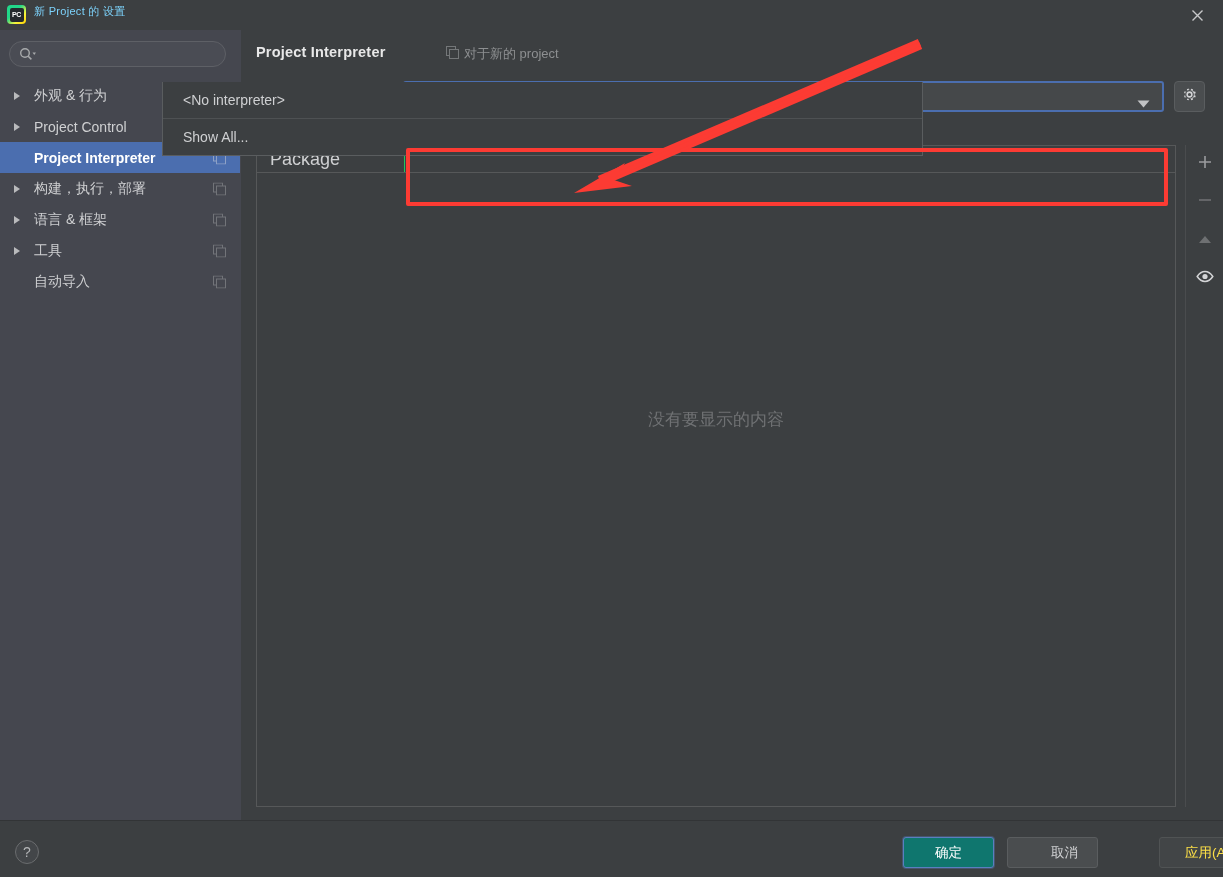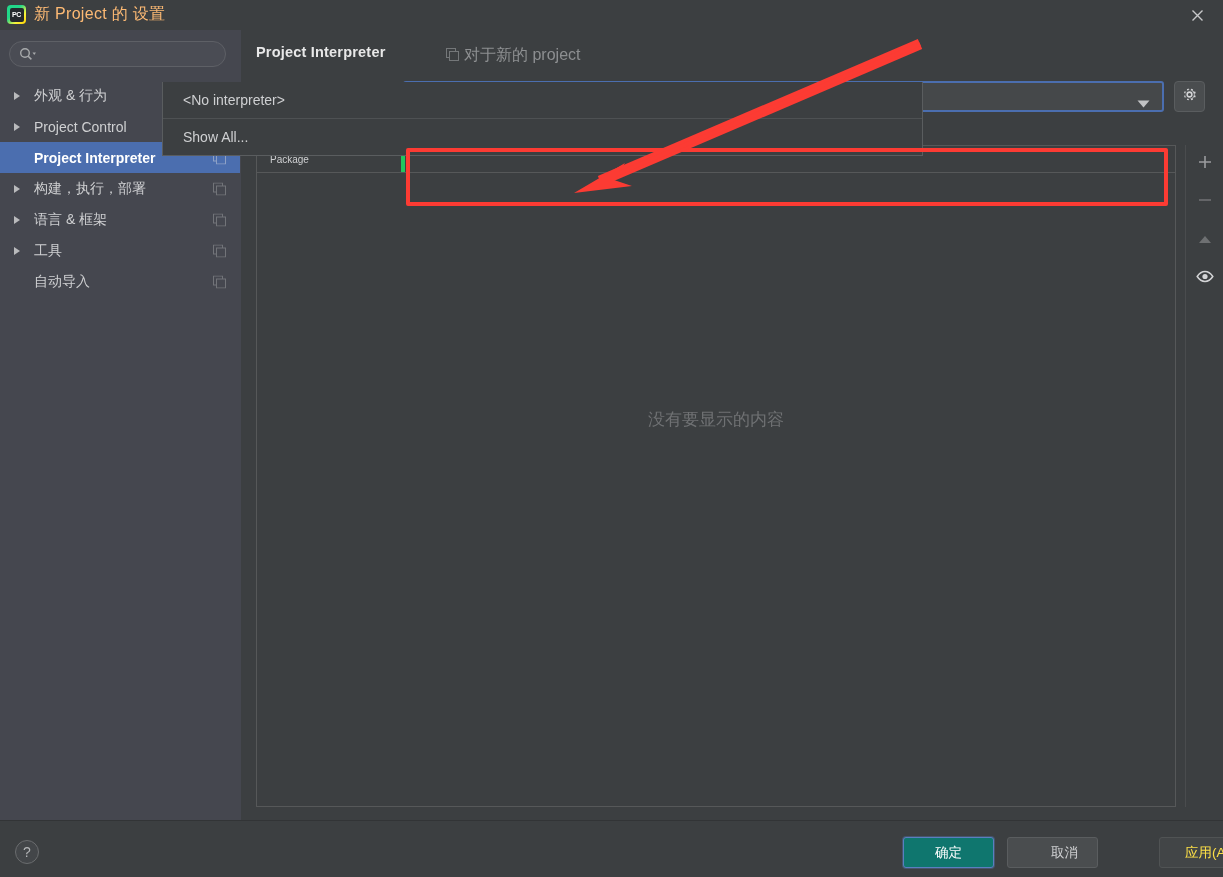--- a/index.html
+++ b/index.html
@@ -45,22 +45,22 @@
     color: #ffffff;
     font-size: 7px;
     font-weight: bold;
     line-height: 14px;
     text-align: center;
     letter-spacing: -0.4px;
   }
   .window-title {
     position: absolute;
     left: 34px; top: 4px;
-    font-size: 16px;
-    color: #fdba74;
+    font-size: 11px;
+    color: #7dd3fc;
     letter-spacing: 0.3px;
     white-space: nowrap;
   }
   .close-btn {
     position: absolute;
     right: 4px; top: 0px;
     width: 44px; height: 30px;
     display: flex; align-items: center; justify-content: center;
     cursor: pointer;
   }
@@ -145,21 +145,21 @@
     position: absolute;
     left: 15px; top: 14px;
     font-size: 14.5px;
     font-weight: bold;
     color: #e8e8e8;
     letter-spacing: 0.2px;
   }
   .page-subtitle {
     position: absolute;
     left: 205px; top: 15px;
-    font-size: 16px;
+    font-size: 13px;
     color: #8d8f91;
     display: flex; align-items: center;
     white-space: nowrap;
   }
   .page-subtitle .copy-ic { margin-right: 5px; opacity: 0.7; }
 
   .interp-label {
     position: absolute;
     left: 15px; top: 60px;
     font-size: 13.5px;
@@ -232,23 +232,23 @@
   }
   .th-row {
     height: 27px;
     border-bottom: 1px solid #565859;
     display: flex;
   }
   .th {
     width: 148px;
     display: flex; align-items: center;
     padding-left: 13px;
-    font-size: 10px;
+    font-size: 18px;
     color: #cfd0d2;
-    border-right: 4px solid #22c55e;
+    border-right: 1px solid #22c55e;
     white-space: nowrap;
     cursor: pointer;
   }
   .empty-msg {
     position: absolute;
     left: 0; right: 0;
     top: 262px;
     text-align: center;
     font-size: 17px;
     color: #6f7173;

